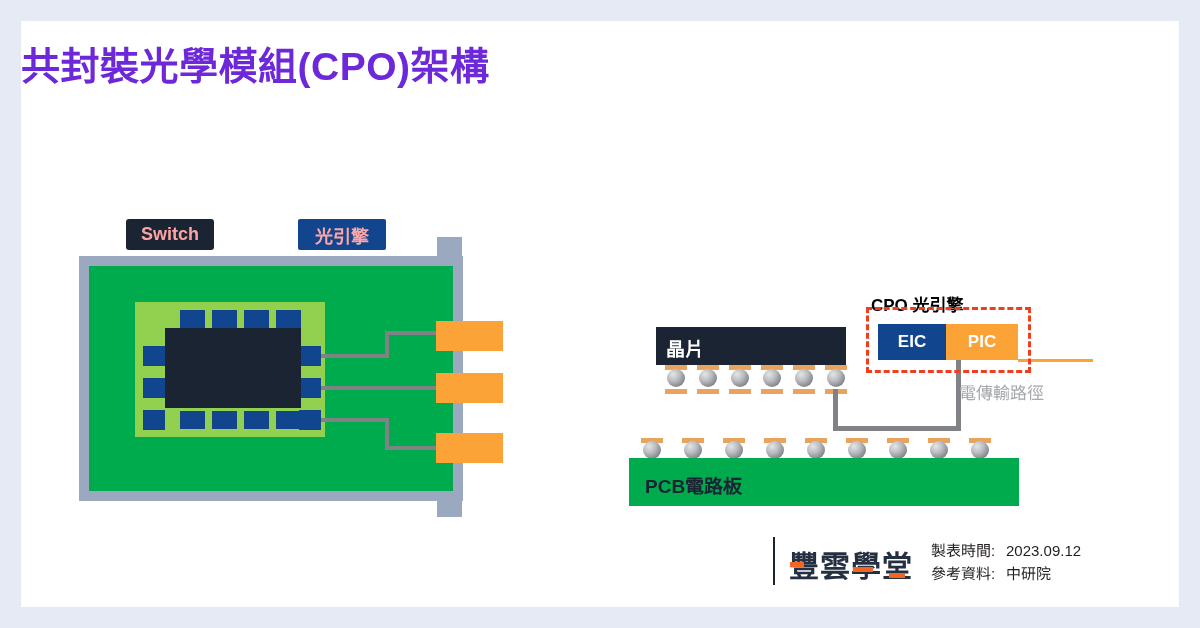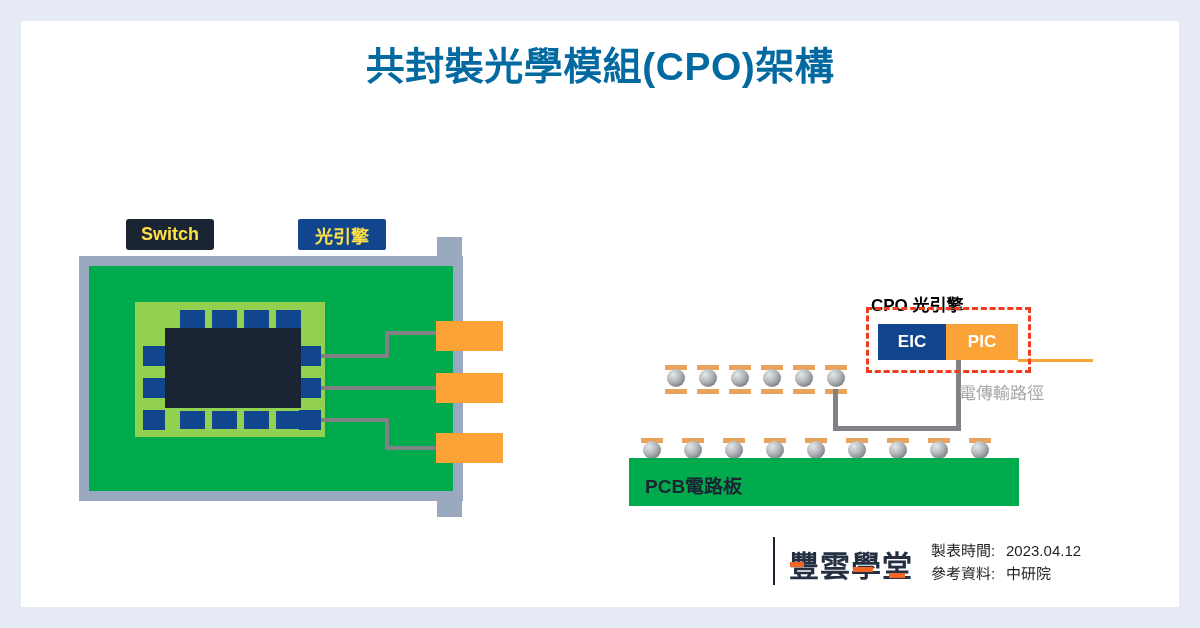--- a/index.html
+++ b/index.html
@@ -12,40 +12,40 @@
   }
   #card{
     position:absolute;left:21px;top:21px;
     width:1158px;height:586px;
     background:#ffffff;
   }
 
   
   .title{
     position:absolute;left:0;top:14px;width:1158px;
-    text-align:center;
-    font-size:39px;font-weight:bold;color:#0369a1;
+    text-align:left;
+    font-size:39px;font-weight:bold;color:#6d28d9;
     letter-spacing:.5px;
   }
 
   
   .sec-head{
     position:absolute;
     font-size:25px;font-weight:bold;color:#000000;
   }
   #head-top{left:130px;top:117px;width:260px;text-align:center;}
   #head-side{left:650px;top:117px;width:260px;text-align:center;}
 
   
   #topview{position:absolute;left:0;top:0;width:520px;height:586px;}
 
   
   .tag{
     position:absolute;
-    color:#fde047;font-weight:bold;
+    color:#fca5a5;font-weight:bold;
     display:flex;align-items:center;justify-content:center;
   }
   #tag-switch{
     left:105px;top:198px;width:88px;height:31px;
     background:#1b2433;font-size:18px;border-radius:3px;
   }
   #tag-engine{
     left:277px;top:198px;width:88px;height:31px;
     background:#11468f;font-size:18px;border-radius:2px;
   }
@@ -228,20 +228,23 @@
 
     <div class="conn" style="left:415px;top:300px;width:67px;height:30px;"></div>
     <div class="conn" style="left:415px;top:352px;width:67px;height:30px;"></div>
     <div class="conn" style="left:415px;top:412px;width:67px;height:30px;"></div>
   </div>
 
   <div id="sideview">
 
     <div id="cpo-label" style="left:330px;">CPO 光引擎</div>
 
+    <div id="die">
+      <span id="die-label">晶片</span>
+    </div>
 
     <div class="ball-wrap" style="left:124px;top:344px;height:30px;">
       <div class="ball-pad" style="top:0;"></div>
       <div class="ball" style="top:4px;"></div>
       <div class="ball-pad" style="top:24px;"></div>
     </div>
     <div class="ball-wrap" style="left:156px;top:344px;height:30px;">
       <div class="ball-pad" style="top:0;"></div>
       <div class="ball" style="top:4px;"></div>
       <div class="ball-pad" style="top:24px;"></div>
@@ -338,21 +341,21 @@
     <div id="divider"></div>
     <div id="logo">豐雲學堂</div>
     <div class="logo-accents">
       <div class="acc" style="left:1px;top:20px;width:14px;"></div>
       <div class="acc" style="left:64px;top:25px;width:20px;"></div>
       <div class="acc" style="left:100px;top:31px;width:16px;"></div>
     </div>
     <div id="meta">
       <div class="meta-row">
         <span class="meta-k">製表時間:</span>
-        <span>2023.04.12</span>
+        <span>2023.09.12</span>
       </div>
       <div class="meta-row">
         <span class="meta-k">參考資料:</span>
         <span>中研院</span>
       </div>
     </div>
   </div>
 </div>
 
 </body></html>

